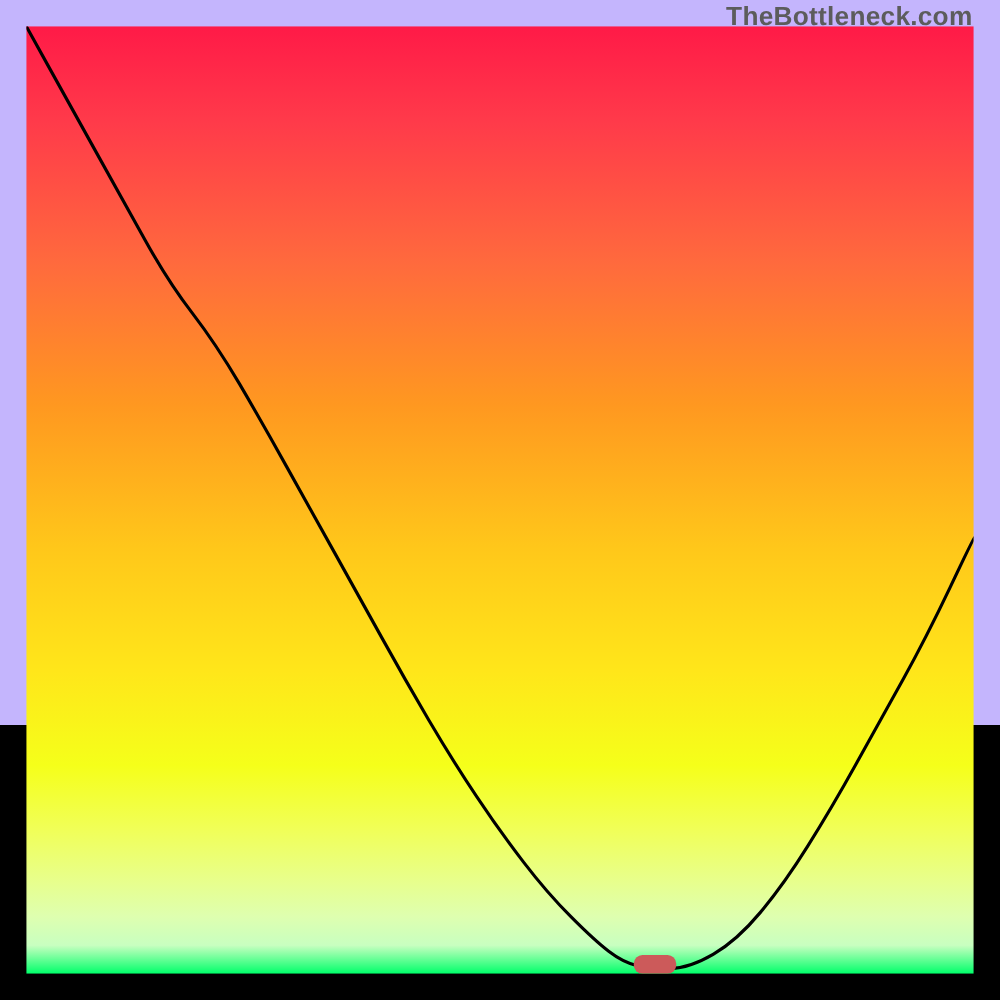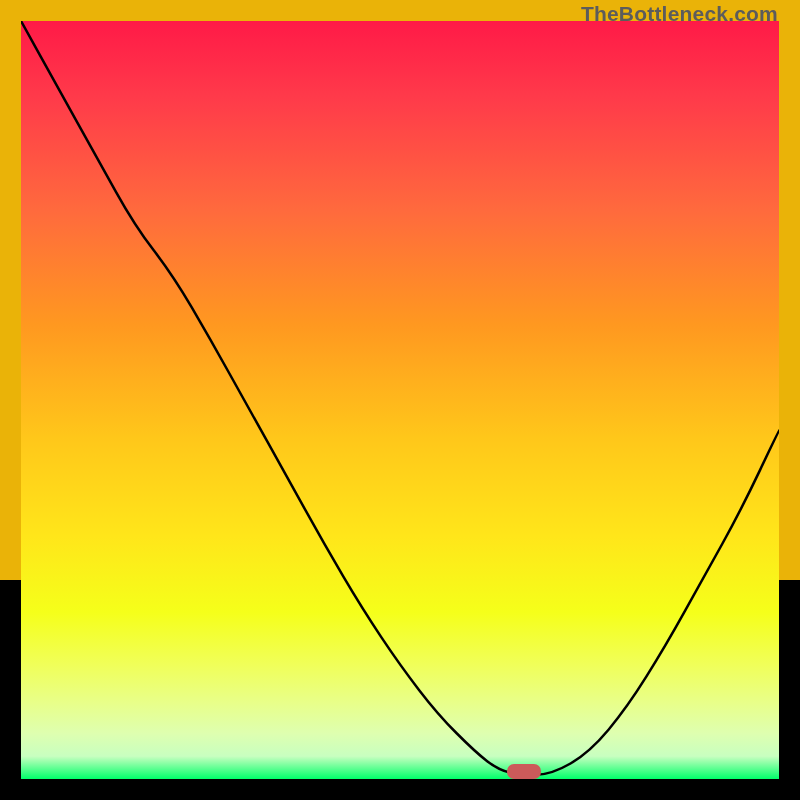--- a/index.html
+++ b/index.html
@@ -10,21 +10,21 @@
     background: #000;
     overflow: hidden;
     font-family: Arial, Helvetica, sans-serif;
   }
   .frame {
     position: absolute;
     left: 0;
     top: 0;
     width: 800px;
     height: 580px;
-    background: #eab308;
+    background: #c4b5fd;
   }
   .plot {
     position: absolute;
     left: 21px;
     top: 21px;
     width: 758px;
     height: 758px;
     overflow: hidden;
   }
   .gradient {

